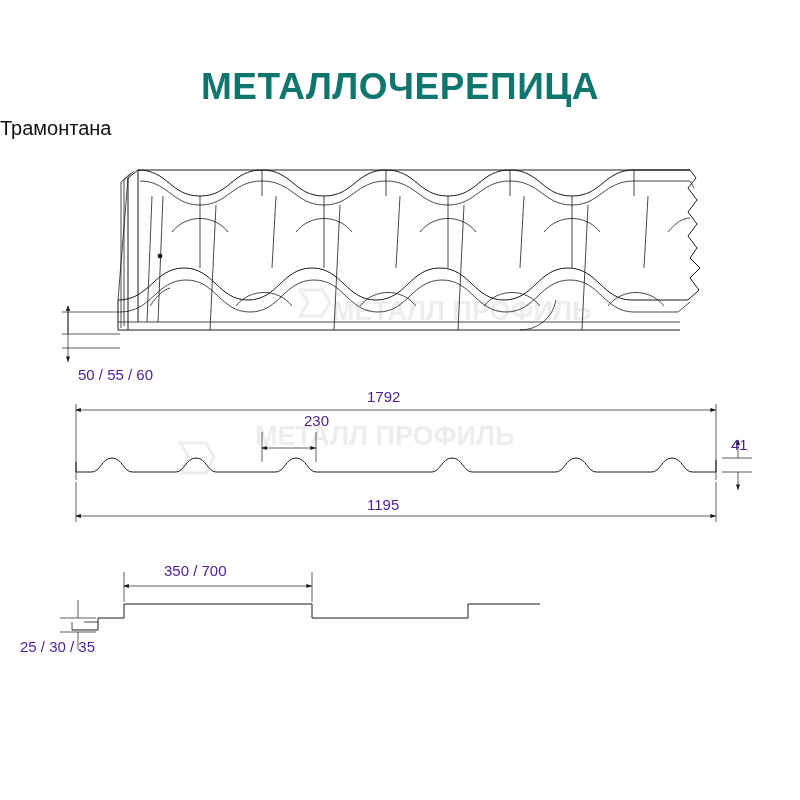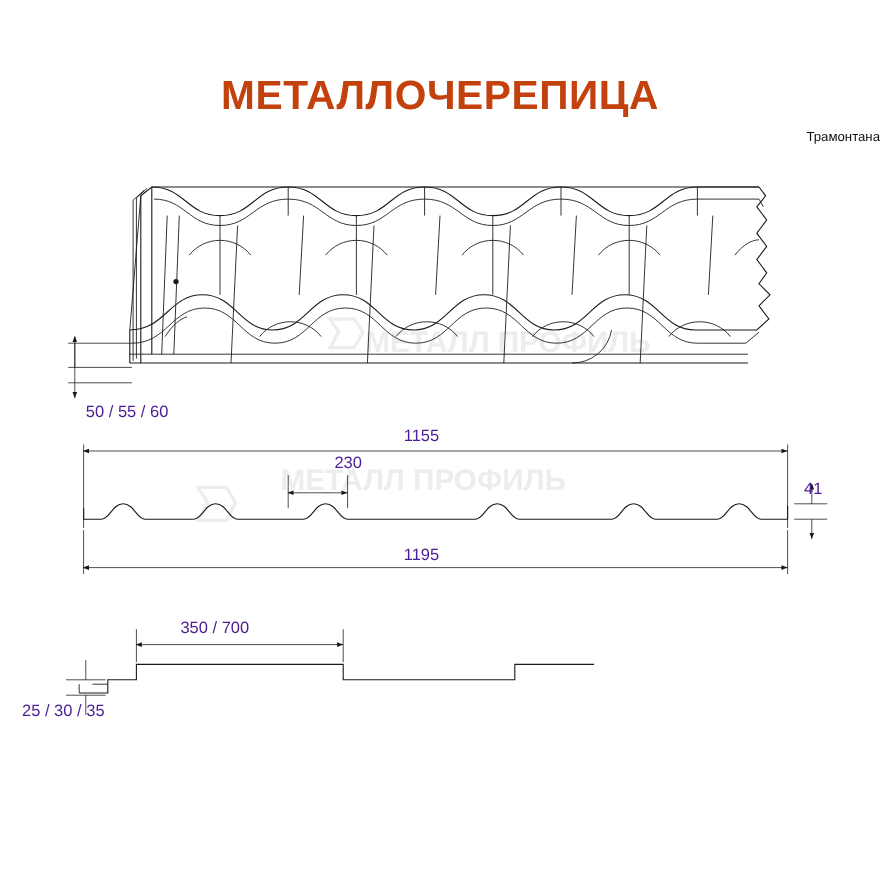--- a/index.html
+++ b/index.html
@@ -24,29 +24,29 @@
   }
   .title-main {
     position: absolute;
     left: 0;
     top: 66px;
     width: 800px;
     text-align: center;
     font-size: 37px;
     font-weight: bold;
     letter-spacing: 0.5px;
-    color: #c2410c;
+    color: #0f766e;
   }
   .title-sub {
     position: absolute;
     left: 0;
     top: 117px;
     width: 800px;
-    text-align: right;
-    font-size: 12px;
+    text-align: left;
+    font-size: 20px;
     color: #111111;
   }
   .dim-label {
     position: absolute;
     font-size: 15px;
     color: #4c1d95;
     white-space: nowrap;
   }
   .dim-50 { left: 78px; top: 366px; }
   .dim-1155 { left: 367px; top: 388px; }
@@ -280,18 +280,18 @@
       <path class="ln-dim" d="M78,618 L78,600"></path>
       <path class="ln-dim" d="M78,632 L78,650"></path>
     </g>
   </g>
 </svg>
 
 <div class="title-main">МЕТАЛЛОЧЕРЕПИЦА</div>
 <div class="title-sub">Трамонтана</div>
 
 <div class="dim-label dim-50">50 / 55 / 60</div>
-<div class="dim-label dim-1155">1155</div>
+<div class="dim-label dim-1155">1792</div>
 <div class="dim-label dim-230">230</div>
 <div class="dim-label dim-25-right">41</div>
 <div class="dim-label dim-1195">1195</div>
 <div class="dim-label dim-350">350 / 700</div>
 <div class="dim-label dim-25-30-35">25 / 30 / 35</div>
 
 </body></html>

